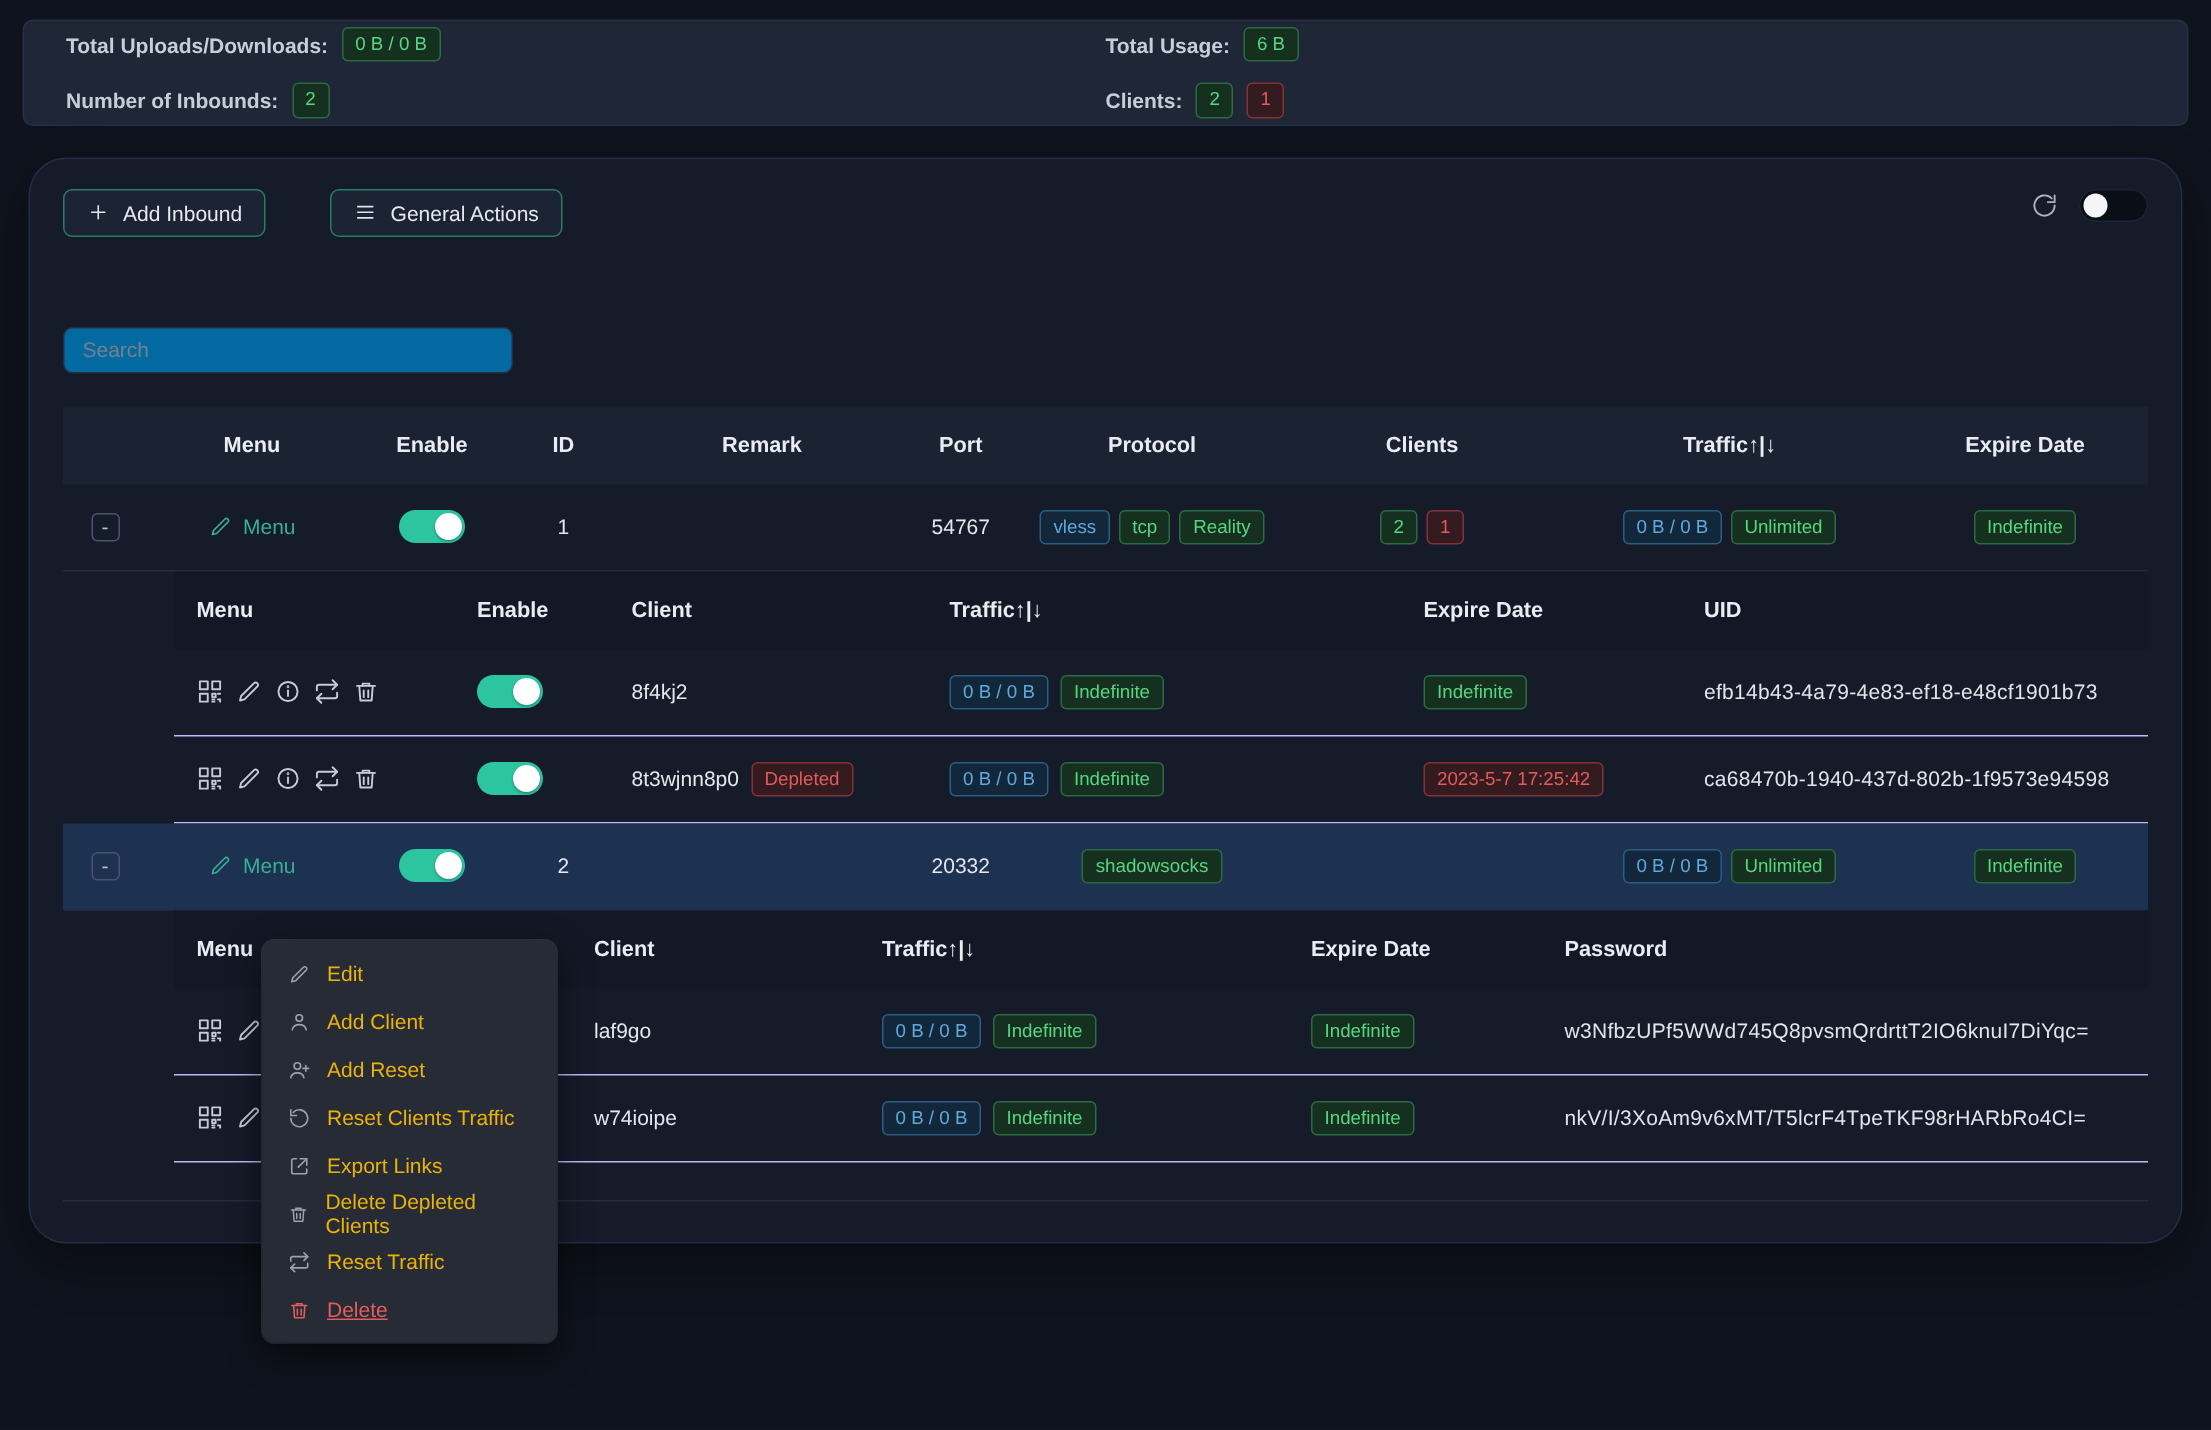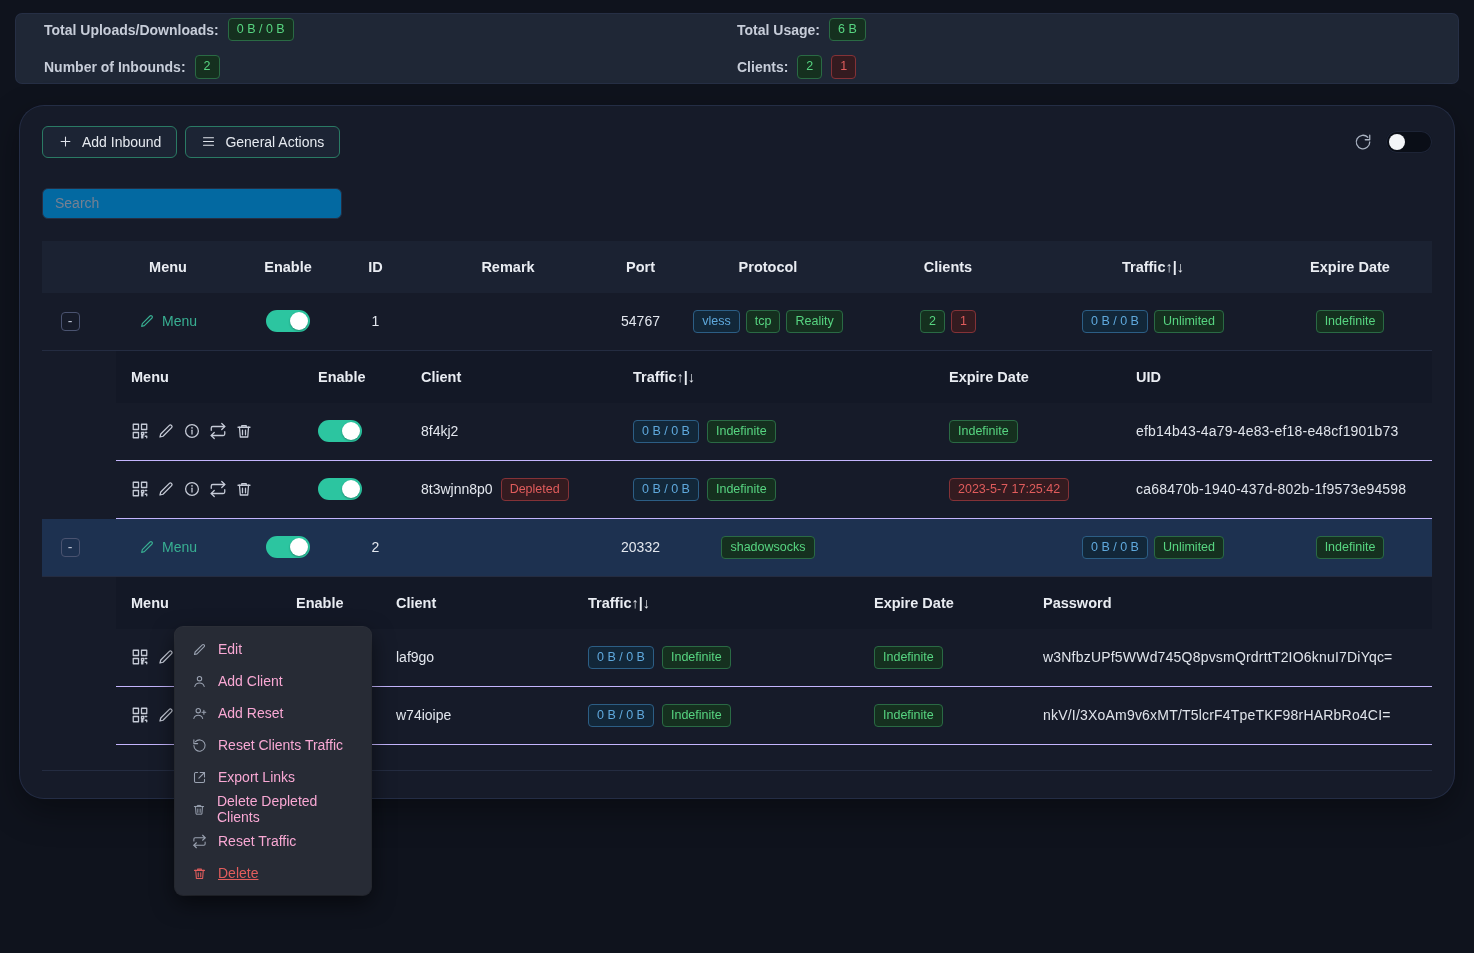--- a/index.html
+++ b/index.html
@@ -42,21 +42,21 @@
 
   
   .main-card {
     margin:23px 20px 0;
     background:#161b29;
     border-radius:24px;
     padding:20px 22px 27px;
     box-shadow:0 0 0 1px #242d45, 0 12px 34px rgba(0,0,0,.38);
   }
 
-  .toolbar { display:flex; align-items:center; margin-bottom:30px; }
+  .toolbar { display:flex; align-items:flex-start; margin-bottom:60px;gap:35px; }
   .btn {
     display:inline-flex; align-items:center; gap:9px;
     height:32px; padding:0 15px;
     background:#1c2434;
     border:1px solid #2a7a64;
     border-radius:6px;
     color:#e6eaf0; font-size:14px;
     font-family:inherit;
     cursor:pointer;
     margin-right:8px;
@@ -157,21 +157,21 @@
   .ctx {
     position:absolute; left:175px; top:627px; width:196px;
     background:#272b35; border-radius:8px;
     padding:6px 0;
     box-shadow:0 8px 22px rgba(0,0,0,.55), 0 0 0 1px #31353f;
     z-index:50;
   }
   .ctx-item {
     display:flex; align-items:center; gap:11px;
     height:32px; padding:0 17px;
-    font-size:14px; color:#f9a8d4; cursor:pointer;
+    font-size:14px; color:#eab308; cursor:pointer;
   }
   .ctx-item .ic { width:15px; height:15px; color:#9aa2b1; }
   .ctx-item.danger { color:#e25d5d;text-decoration:underline; }
   .ctx-item.danger .ic { color:#e25d5d; }
 </style>
 </head>
 <body>
 
 <svg width="0" height="0" style="position:absolute" aria-hidden="true">
   <defs>

